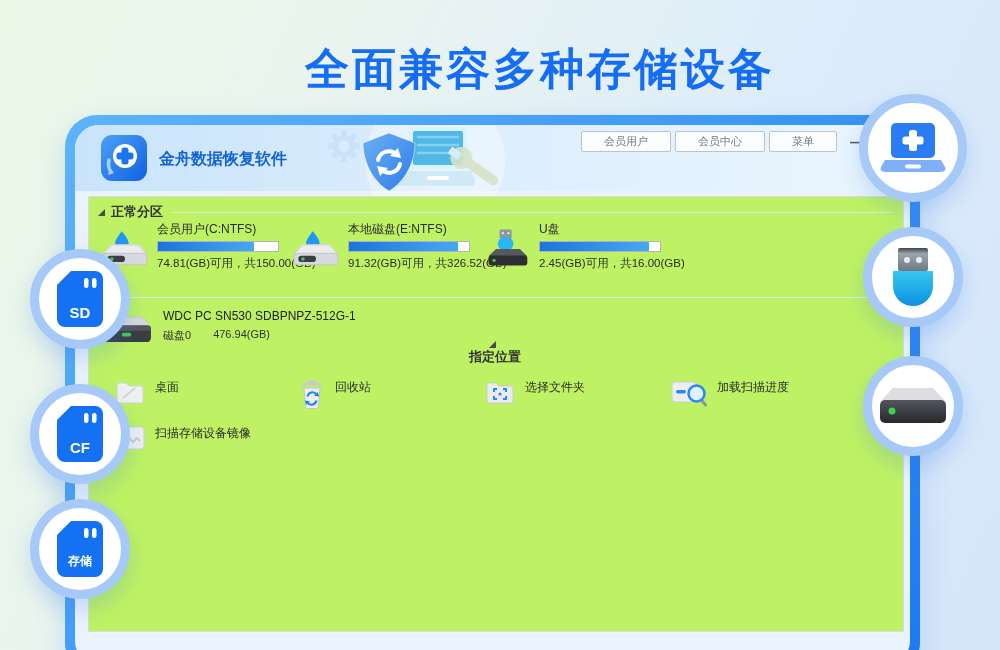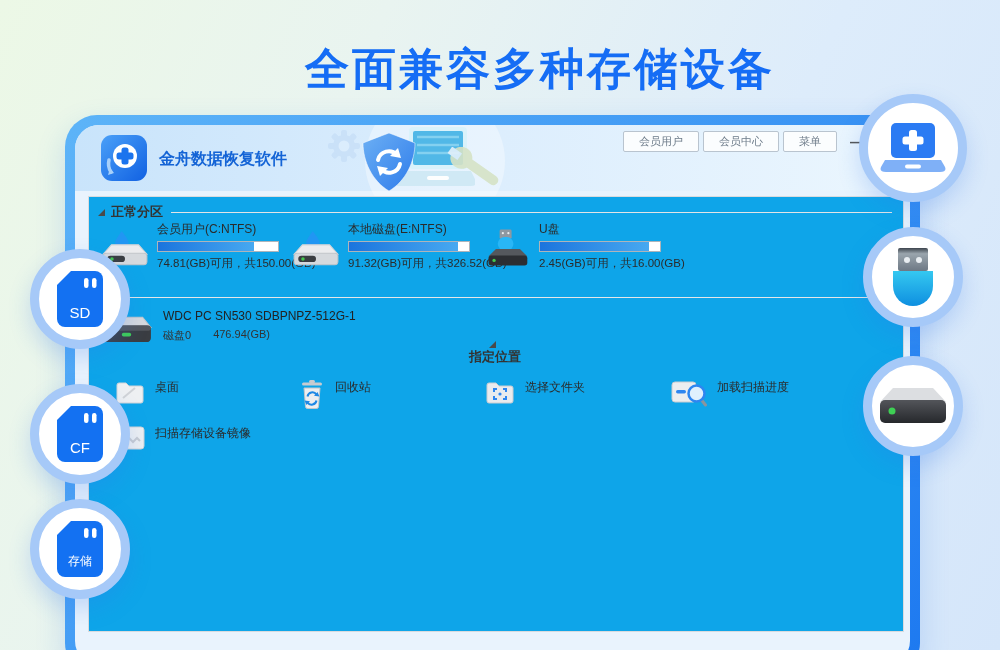--- a/index.html
+++ b/index.html
@@ -27,26 +27,26 @@
     position:relative;height:66px;
     background:linear-gradient(90deg,#c9e4fb 0%,#dbedfd 45%,#ebf6fe 100%);
   }
   .logo{position:absolute;left:26px;top:10px;width:46px;height:46px;}
   .app-title{position:absolute;left:84px;top:24px;font-size:16px;font-weight:bold;color:#1464d6;}
   .deco-halo{position:absolute;left:290px;top:-34px;width:140px;height:140px;border-radius:50%;
     background:rgba(255,255,255,.35);}
   .deco{position:absolute;pointer-events:none;}
   .toolbar{position:absolute;top:6px;right:46px;display:flex;gap:4px;align-items:center;}
   .tbtn{font-size:11px;color:#6d7b89;background:#fbfdfe;border:1px solid #b9c4cf;
-    border-radius:2px;padding:2px 15px;cursor:pointer;white-space:nowrap;}
+    border-radius:2px;padding:2px 22px;cursor:pointer;white-space:nowrap;}
   .minimize{color:#555;font-size:14px;font-weight:bold;margin-left:9px;cursor:pointer;}
   
   .panel{
     position:absolute;left:13px;top:71px;width:816px;height:436px;
-    background:#0ea5e9;border:1px solid #d9dbde;box-sizing:border-box;
+    background:#bef264;border:1px solid #d9dbde;box-sizing:border-box;
   }
   .sec-head{position:absolute;left:9px;display:flex;align-items:center;width:calc(100% - 20px);cursor:pointer;}
   .sec-head.sec1{top:6px;} .sec-head.sec2{top:144px;flex-direction:column;}
   .tri{width:0;height:0;border-bottom:7px solid #4a4a4a;border-left:7px solid transparent;margin-right:6px;}
   .sec-title{font-size:13px;font-weight:bold;color:#333;}
   .sec-rule{flex:1;height:1px;background:#e3e4e6;margin-left:8px;}
   .drive-row{position:absolute;top:24px;left:12px;display:flex;}
   .drive{width:191px;display:flex;gap:8px;cursor:pointer;}
   .drive-icon{width:48px;flex:none;padding-top:4px;}
   .drive-info{flex:1;padding-right:13px;min-width:0;}
@@ -71,21 +71,21 @@
     justify-content:center;z-index:20;box-sizing:border-box;
   }
   .b-laptop{left:859px;top:94px;width:108px;height:108px;}
   .b-usb{left:863px;top:227px;width:100px;height:100px;}
   .b-hdd{left:863px;top:356px;width:100px;height:100px;}
   .b-sd{left:30px;top:249px;width:100px;height:100px;}
   .b-cf{left:30px;top:384px;width:100px;height:100px;}
   .b-store{left:30px;top:499px;width:100px;height:100px;}
   .card-wrap{position:relative;width:48px;height:58px;}
   .card-label{position:absolute;left:0;width:100%;text-align:center;bottom:7px;
-    color:#fff;font-weight:normal;font-size:15px;}
+    color:#fff;font-weight:bold;font-size:15px;}
   .card-label.small{font-size:12px;bottom:8px;}
 </style>
 </head>
 <body>
 
 <div class="headline">全面兼容多种存储设备</div>
 
 <div class="window">
   <div class="window-inner">
 

